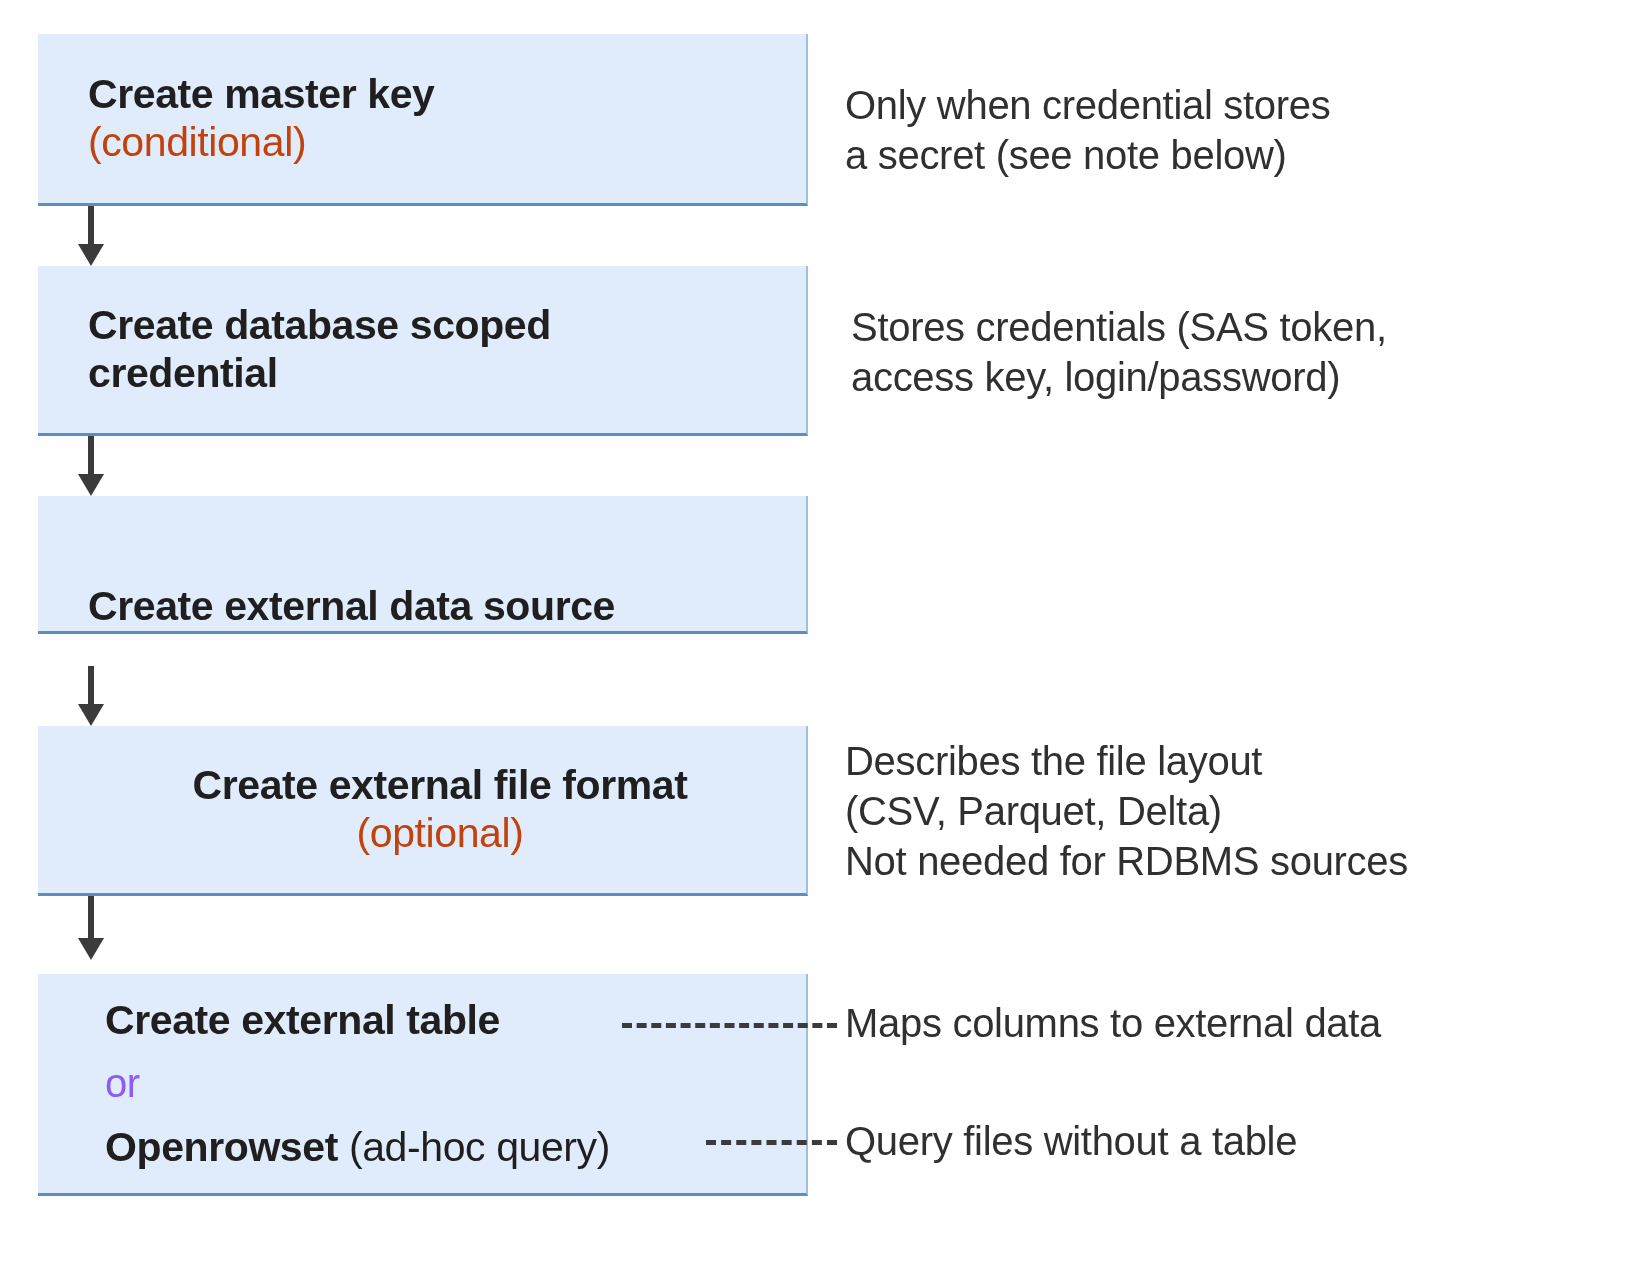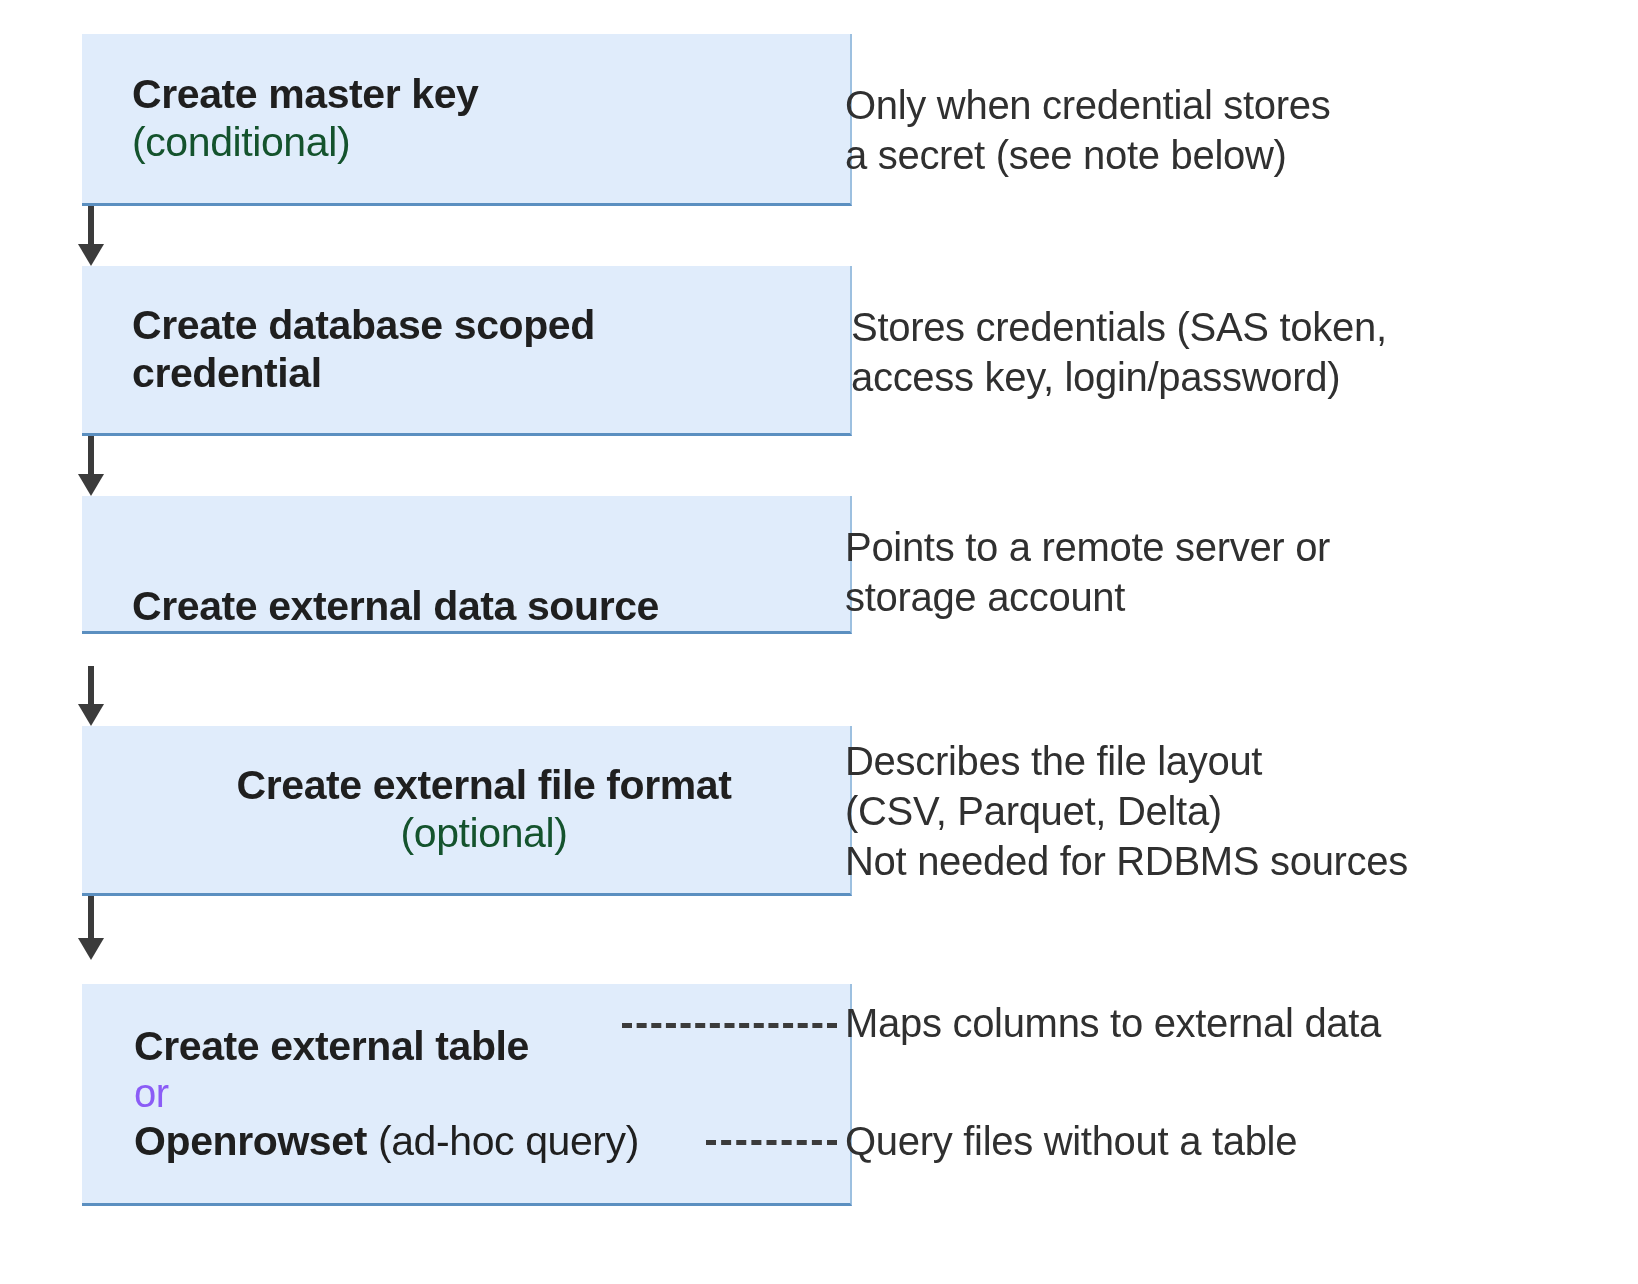--- a/index.html
+++ b/index.html
@@ -36,38 +36,37 @@
     background: #e0ecfb;
     border-bottom: 3px solid #5b8fc0;
     border-right: 2px solid #9dc0e0;
     box-sizing: border-box;
     width: 770px;
     display: flex;
     flex-direction: column;
     justify-content: center;
     padding-left: 50px;
     padding-right: 14px;
-    margin-left: 44px;
   }
 
   .step-title {
     font-weight: bold;
     font-size: 41px;
     line-height: 1.16;
     letter-spacing: -0.4px;
     color: #1f1f1f;
     white-space: pre-line;
   }
 
   .step-sub {
     font-weight: normal;
     font-size: 41px;
     line-height: 1.16;
     letter-spacing: -0.4px;
-    color: #14532d;
+    color: #c2410c;
   }
 
   .step-desc {
     position: absolute;
     left: 845px;
     font-size: 40px;
     line-height: 1.25;
     letter-spacing: -0.3px;
     color: #303030;
     white-space: pre-line;
@@ -148,22 +147,20 @@
 
   <div class="connector" style="top:436px;height:60px;">
     <div class="shaft" style="height:38px;"></div>
     <div class="head" style="top:38px;"></div>
   </div>
 
   <div class="step-row" style="top:496px;height:170px;">
     <div class="step-box" style="top:0;height:138px;justify-content:flex-end;">
       <div class="step-title">Create external data source</div>
     </div>
-    <div class="step-desc" style="top:26px;">Points to a remote server or
-storage account</div>
   </div>
 
   <div class="connector" style="top:666px;height:60px;">
     <div class="shaft" style="height:38px;"></div>
     <div class="head" style="top:38px;"></div>
   </div>
 
   <div class="step-row" style="top:726px;height:170px;">
     <div class="step-box" style="top:0;height:170px;align-items:center;">
       <div class="step-title">Create external file format</div>
@@ -173,21 +170,21 @@
 (CSV, Parquet, Delta)
 Not needed for RDBMS sources</div>
   </div>
 
   <div class="connector" style="top:896px;height:64px;">
     <div class="shaft" style="height:42px;"></div>
     <div class="head" style="top:42px;"></div>
   </div>
 
   <div class="step-row" style="top:968px;height:222px;">
-    <div class="step-box" style="top:16px;height:222px;padding-left:52px;">
+    <div class="step-box" style="top:6px;height:222px;padding-left:67px;gap:16px;">
       <div class="alt-line">
         <b>Create external table</b>
       </div>
       <div class="alt-line alt-or">or</div>
       <div class="alt-line"><b>Openrowset</b><span> (ad-hoc query)</span></div>
     </div>
 
     <div class="dash-leader" style="left:622px;top:55px;width:215px;"></div>
     <div class="dash-leader" style="left:706px;top:172px;width:131px;"></div>
 

